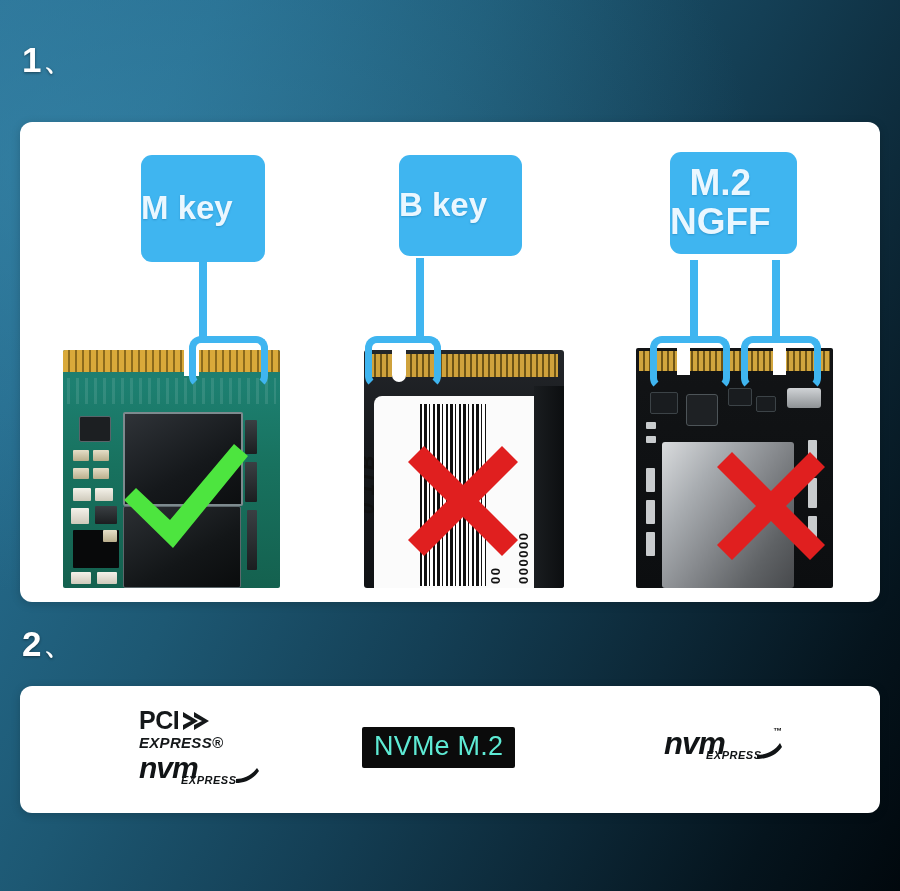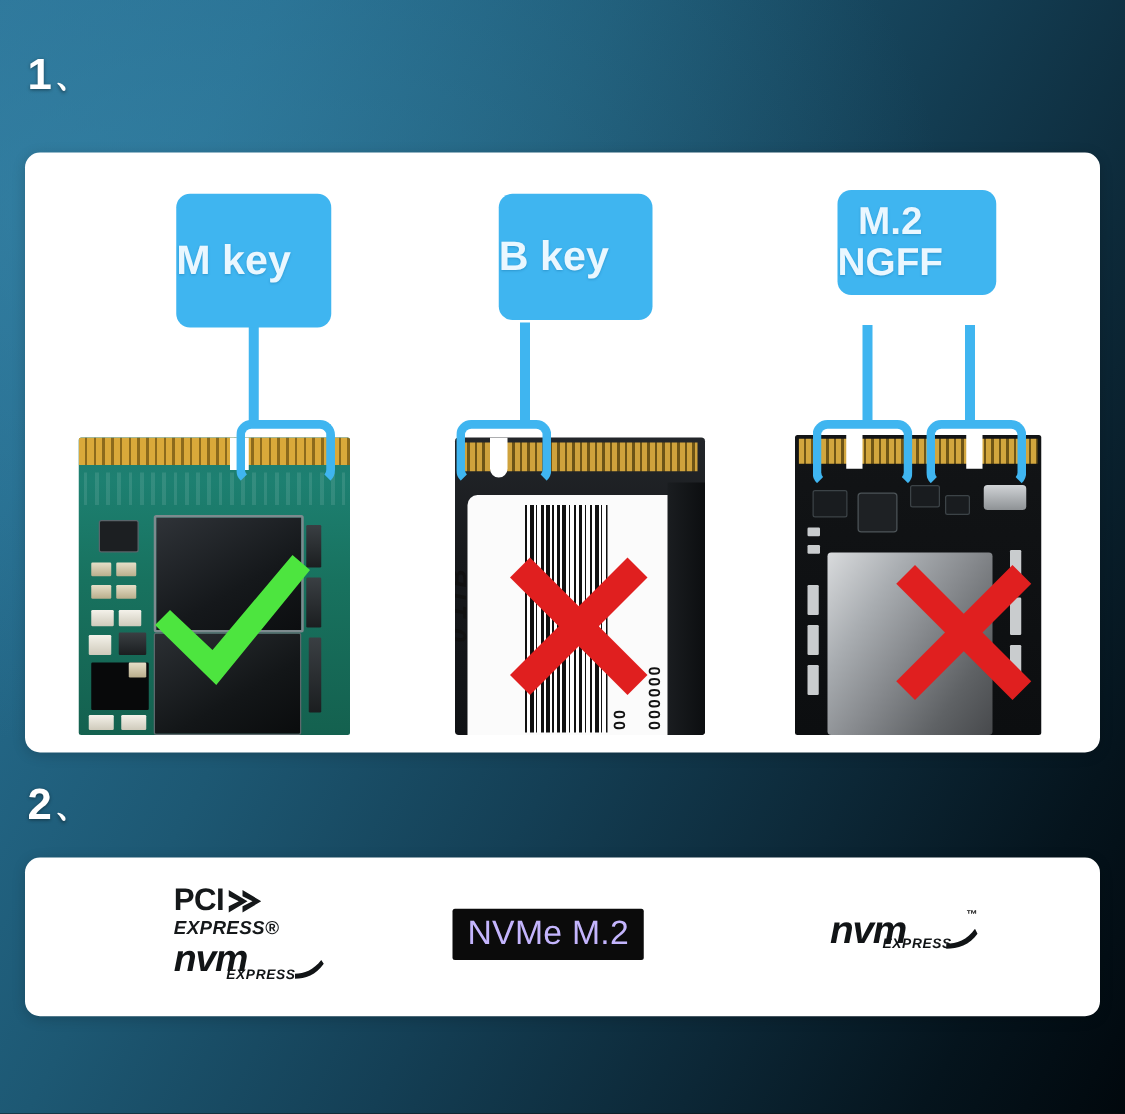--- a/index.html
+++ b/index.html
@@ -75,21 +75,21 @@
     display: flex;
     align-items: center;
     justify-content: flex-start;
     text-align: center;
     line-height: 1.05;
     text-shadow: 0 1px 2px rgba(0,80,130,0.30);
     z-index: 6;
   }
   #label-mkey  { left: 141px; top: 155px; width: 124px; height: 107px; font-size: 33px; }
   #label-bkey  { left: 399px; top: 155px; width: 123px; height: 101px; font-size: 33px; }
-  #label-m2ngff{ left: 670px; top: 152px; width: 127px; height: 84px; font-size: 31px; }
+  #label-m2ngff{ left: 670px; top: 152px; width: 127px; height: 102px; font-size: 37px; }
 
   
   .stem {
     position: absolute;
     background: #3fb5f0;
     z-index: 5;
   }
 
   
   .bracket {
@@ -300,21 +300,21 @@
   }
 
   .logo-nvme-m2 {
     position: absolute; left: 362px; top: 727px;
     background: #0b0b0b;
     padding: 4px 12px 6px 12px;
     border-radius: 2px;
     z-index: 4;
   }
   .logo-nvme-m2 span {
-    color: #c4b5fd; font-size: 27px; letter-spacing: 0.2px;
+    color: #5eead4; font-size: 27px; letter-spacing: 0.2px;
     font-family: "Liberation Sans", sans-serif;
   }
 
   .logo-nvm-right {
     position: absolute; left: 664px; top: 726px;
     width: 120px; height: 50px; z-index: 4;
   }
   .logo-nvm-right .nvm-word { font-size: 31px; }
   .logo-nvm-right .tm {
     position: absolute; right: 2px; top: 0;

